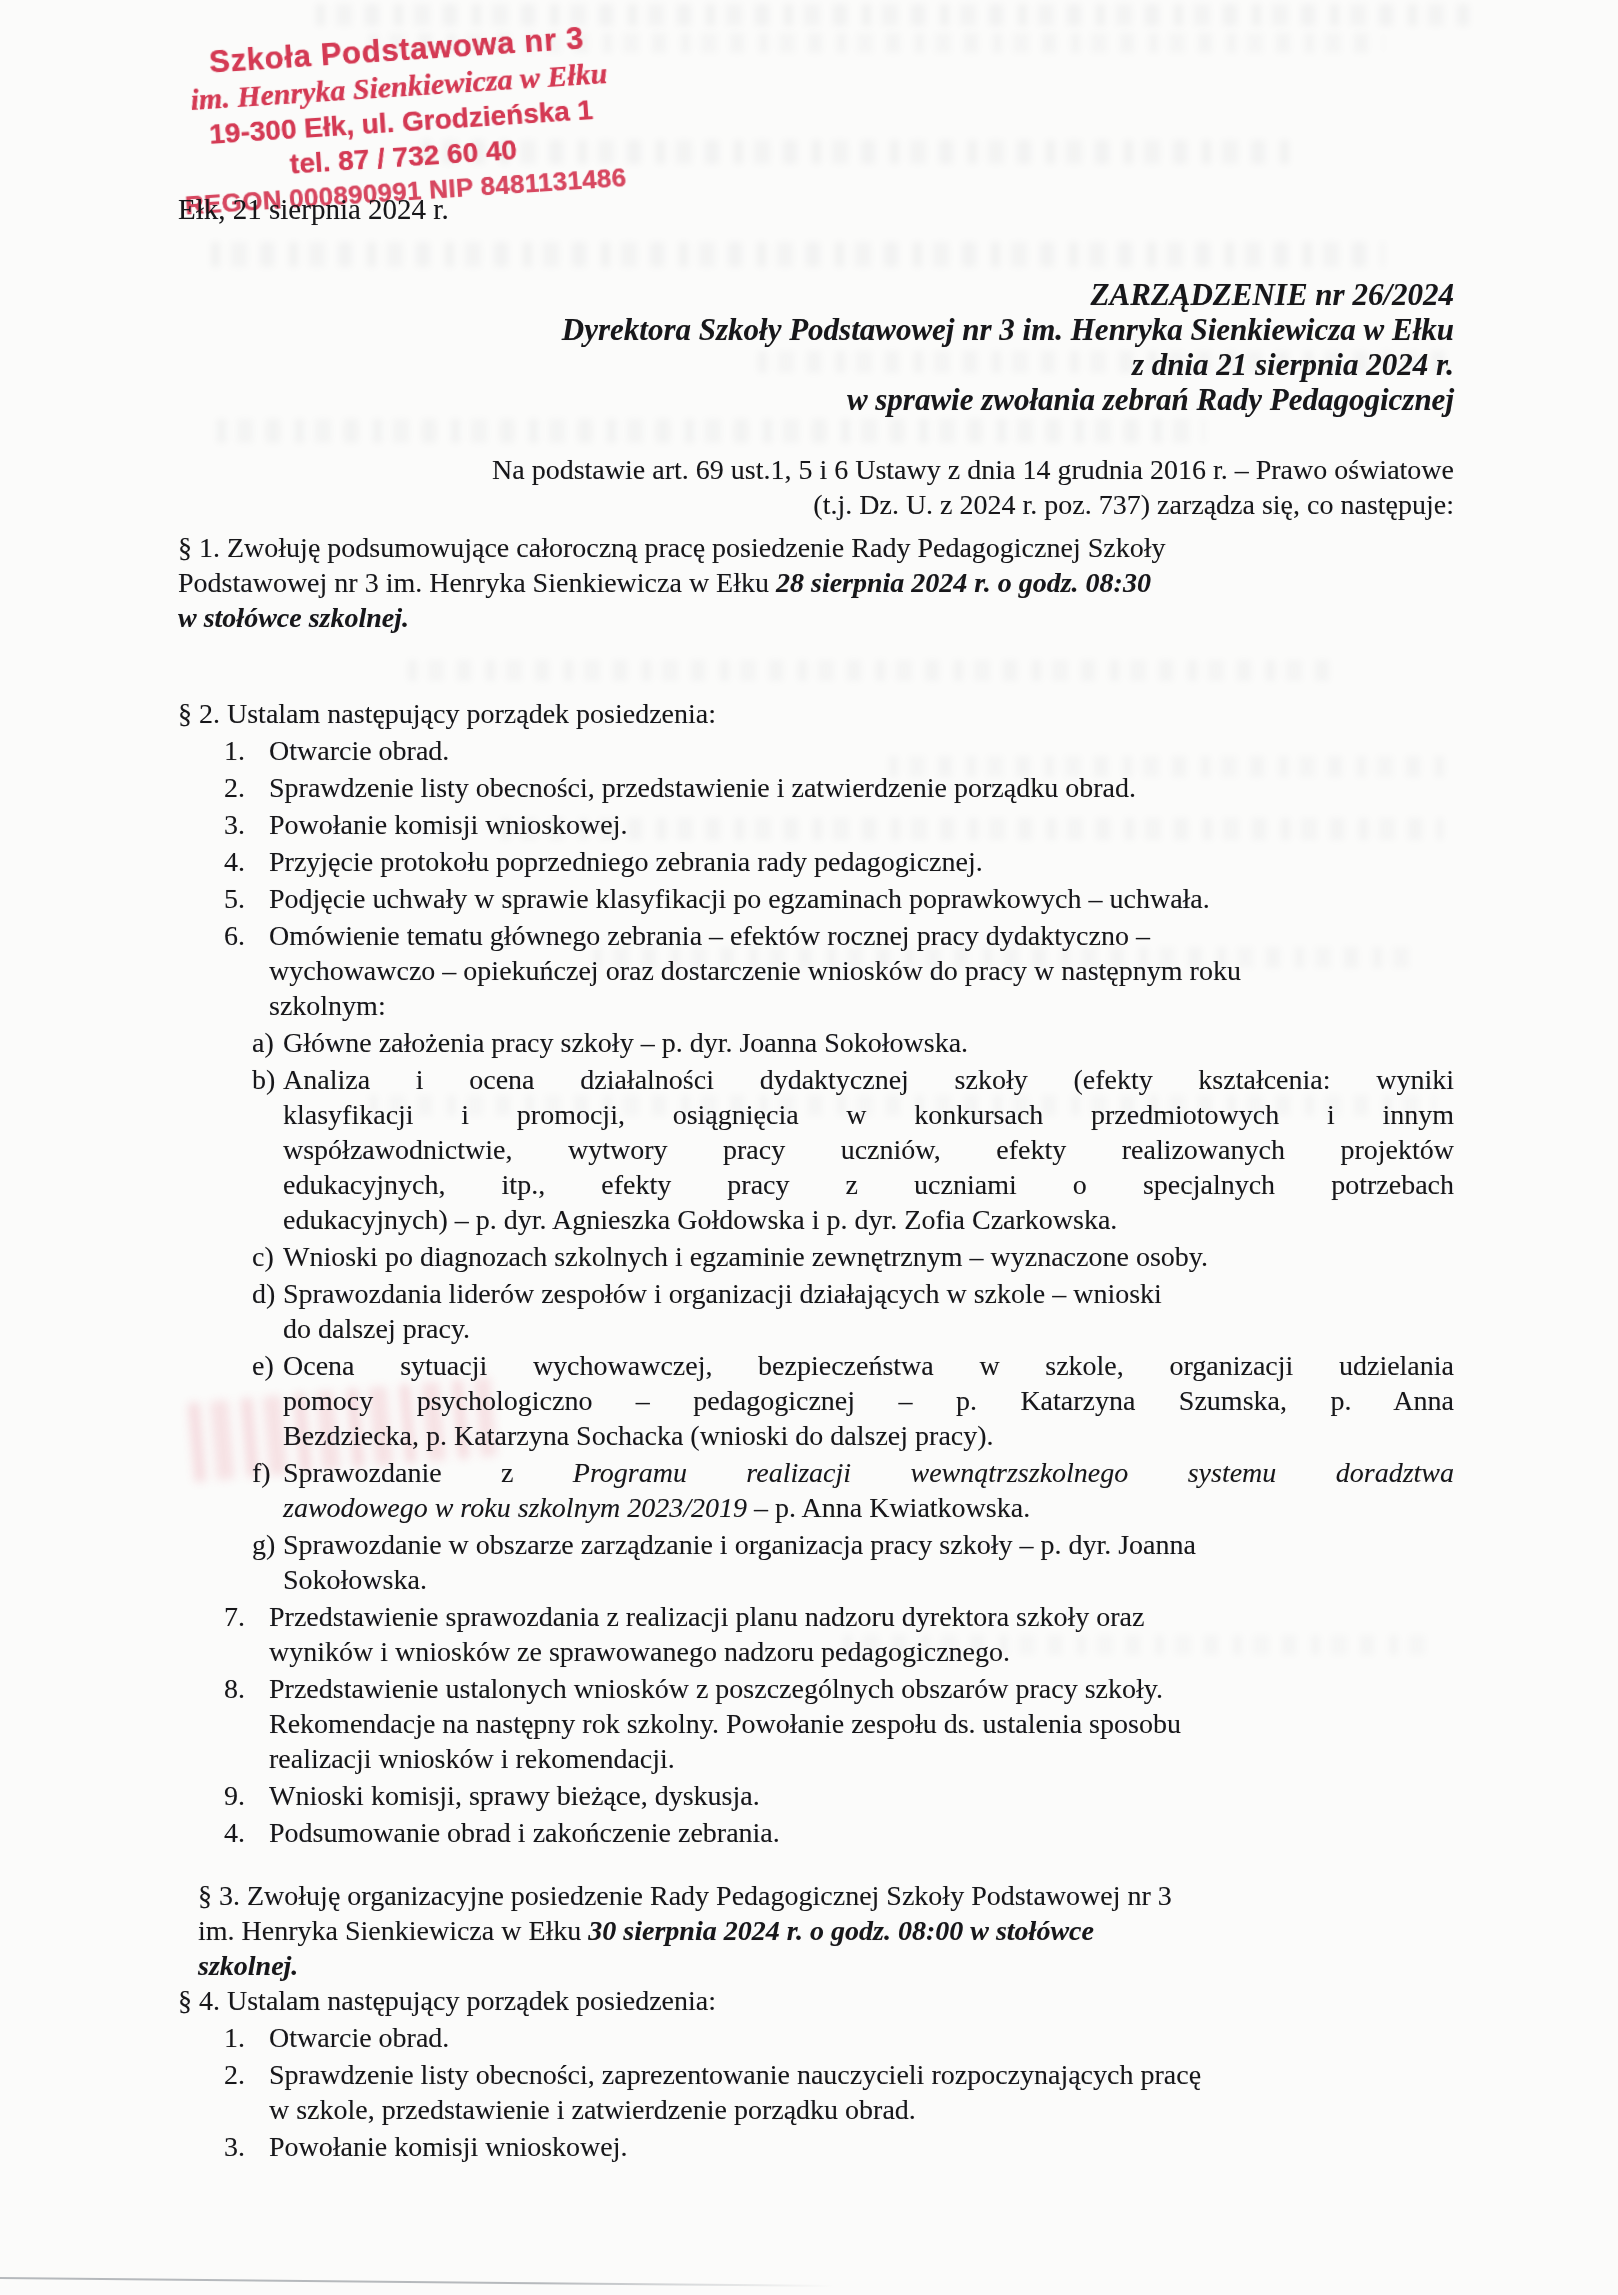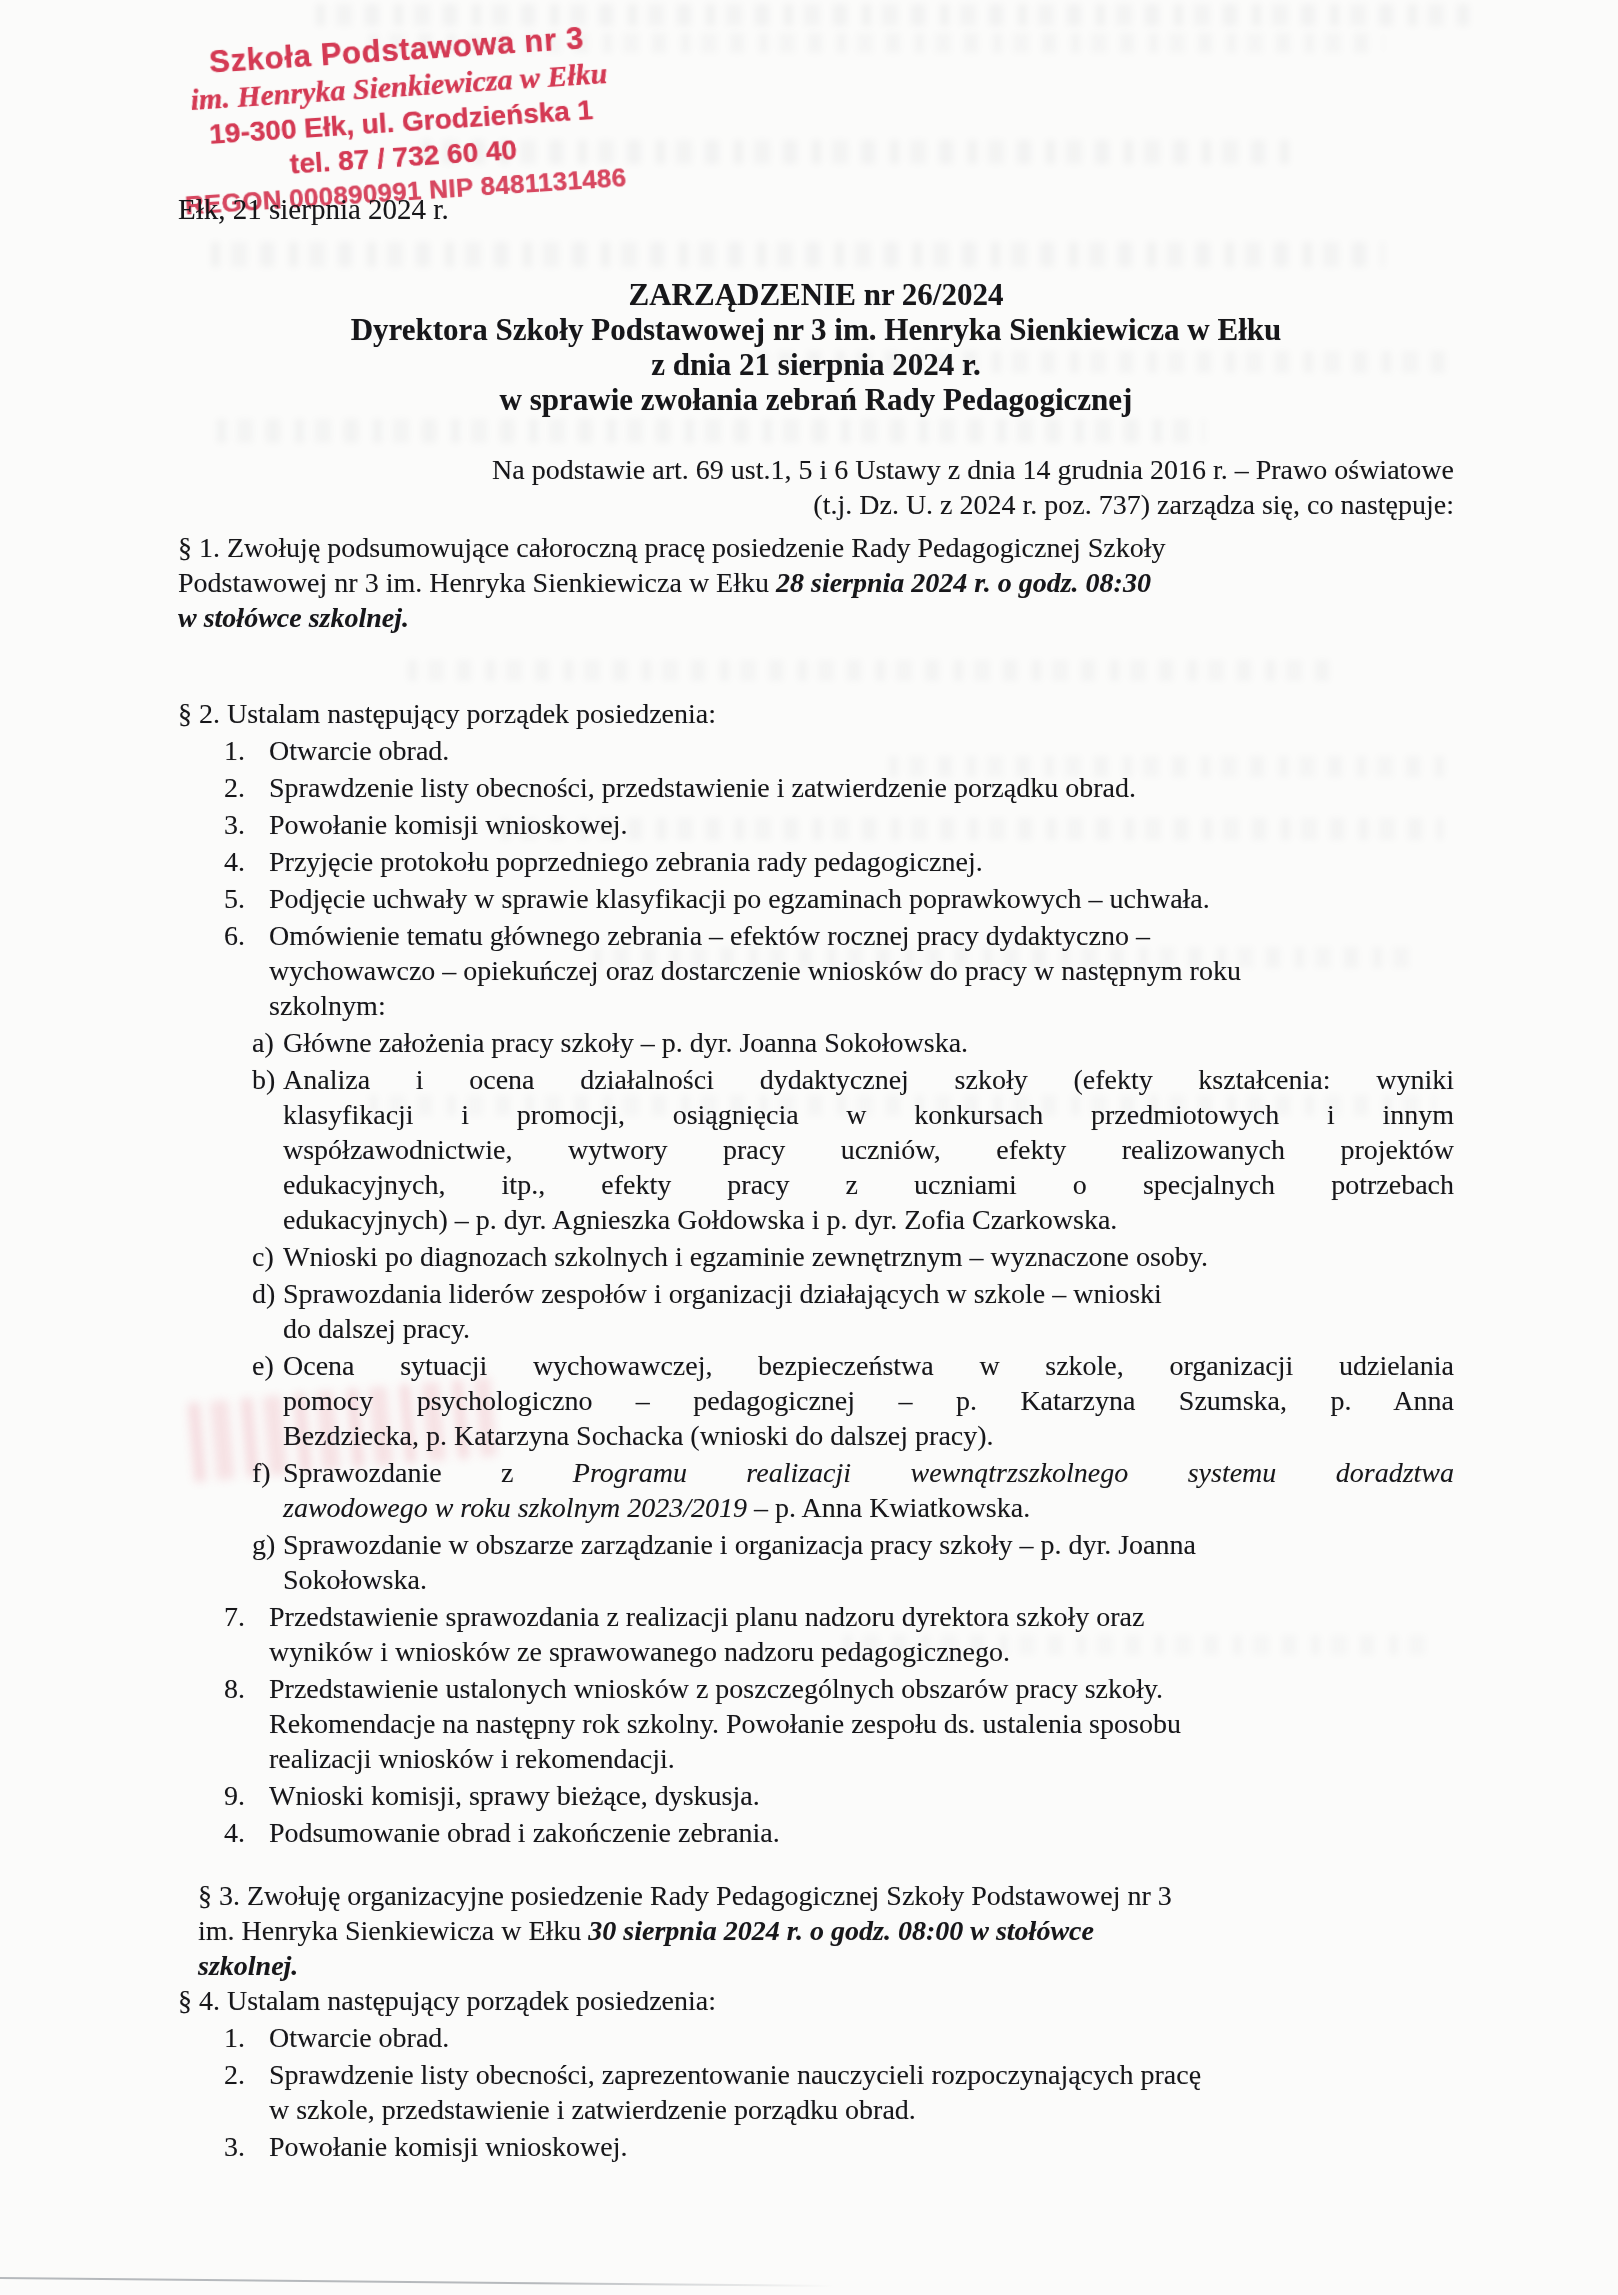--- a/index.html
+++ b/index.html
@@ -25,21 +25,21 @@
     text-shadow:0 0 0.7px currentColor;
   }
   .stamp .s1{font:700 31px/37px "Liberation Sans",sans-serif;letter-spacing:0.7px;}
   .stamp .s2{font:italic 700 30px/36px "Liberation Serif",serif;}
   .stamp .s3{font:700 28px/36px "Liberation Sans",sans-serif;}
   .stamp .s4{font:700 28px/34px "Liberation Sans",sans-serif;}
   .stamp .s5{font:700 26px/34px "Liberation Sans",sans-serif;opacity:.93;letter-spacing:0.3px;}
 
   
   .date-line{position:absolute;top:192px;left:178px;width:1276px;text-align:left;font-size:29px;}
-  .title-block{position:absolute;top:277px;left:178px;width:1276px;text-align:center;font-weight:bold;font-size:31px;line-height:35px;}
+  .title-block{position:absolute;top:277px;left:178px;width:1276px;text-align:right;font-weight:bold;font-size:31px;line-height:35px;font-style:italic;}
   .legal-block{position:absolute;top:452px;left:178px;width:1276px;text-align:right;}
 
   
   .par1{position:absolute;top:530px;left:178px;width:1276px;}
   .mainflow{position:absolute;top:696px;left:178px;width:1276px;}
   .nw{white-space:nowrap;}
   b{font-weight:bold;font-style:italic;}
   i{font-style:italic;}
 
   .item{display:flex;margin-top:2px;}

